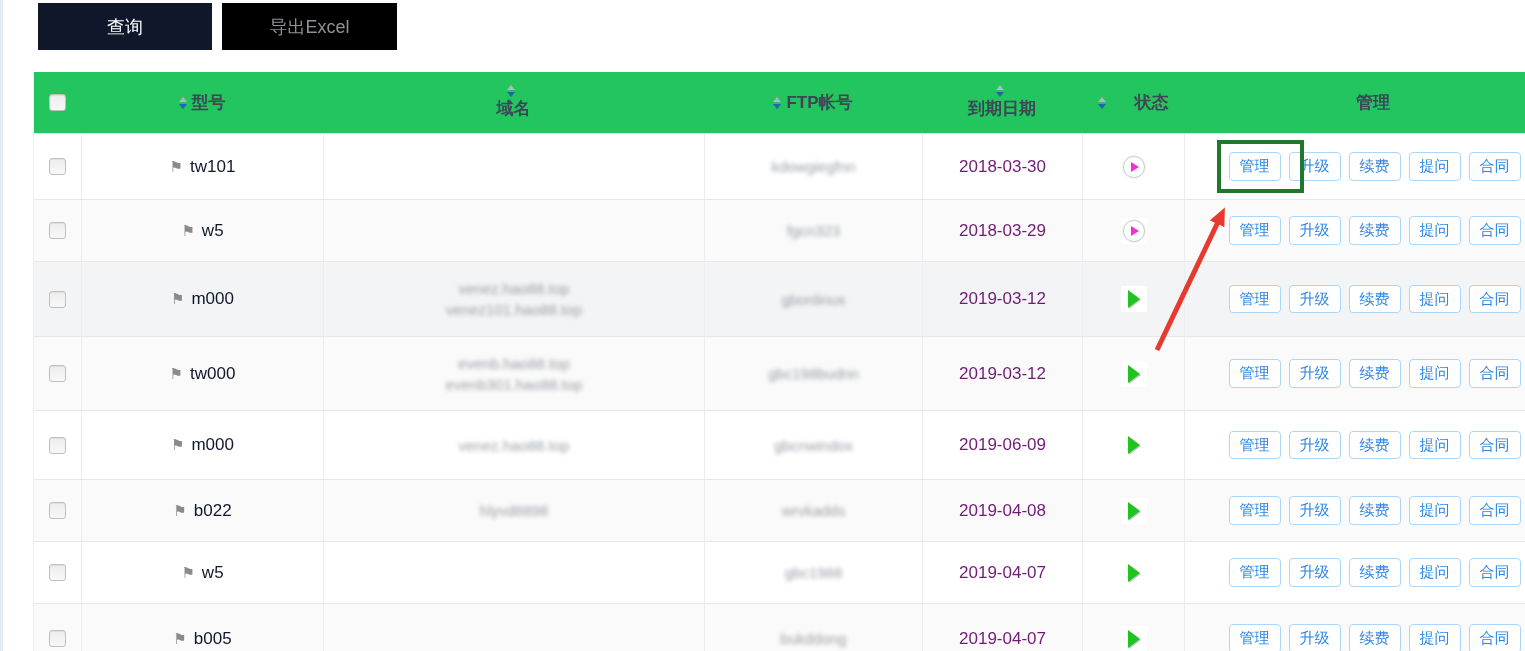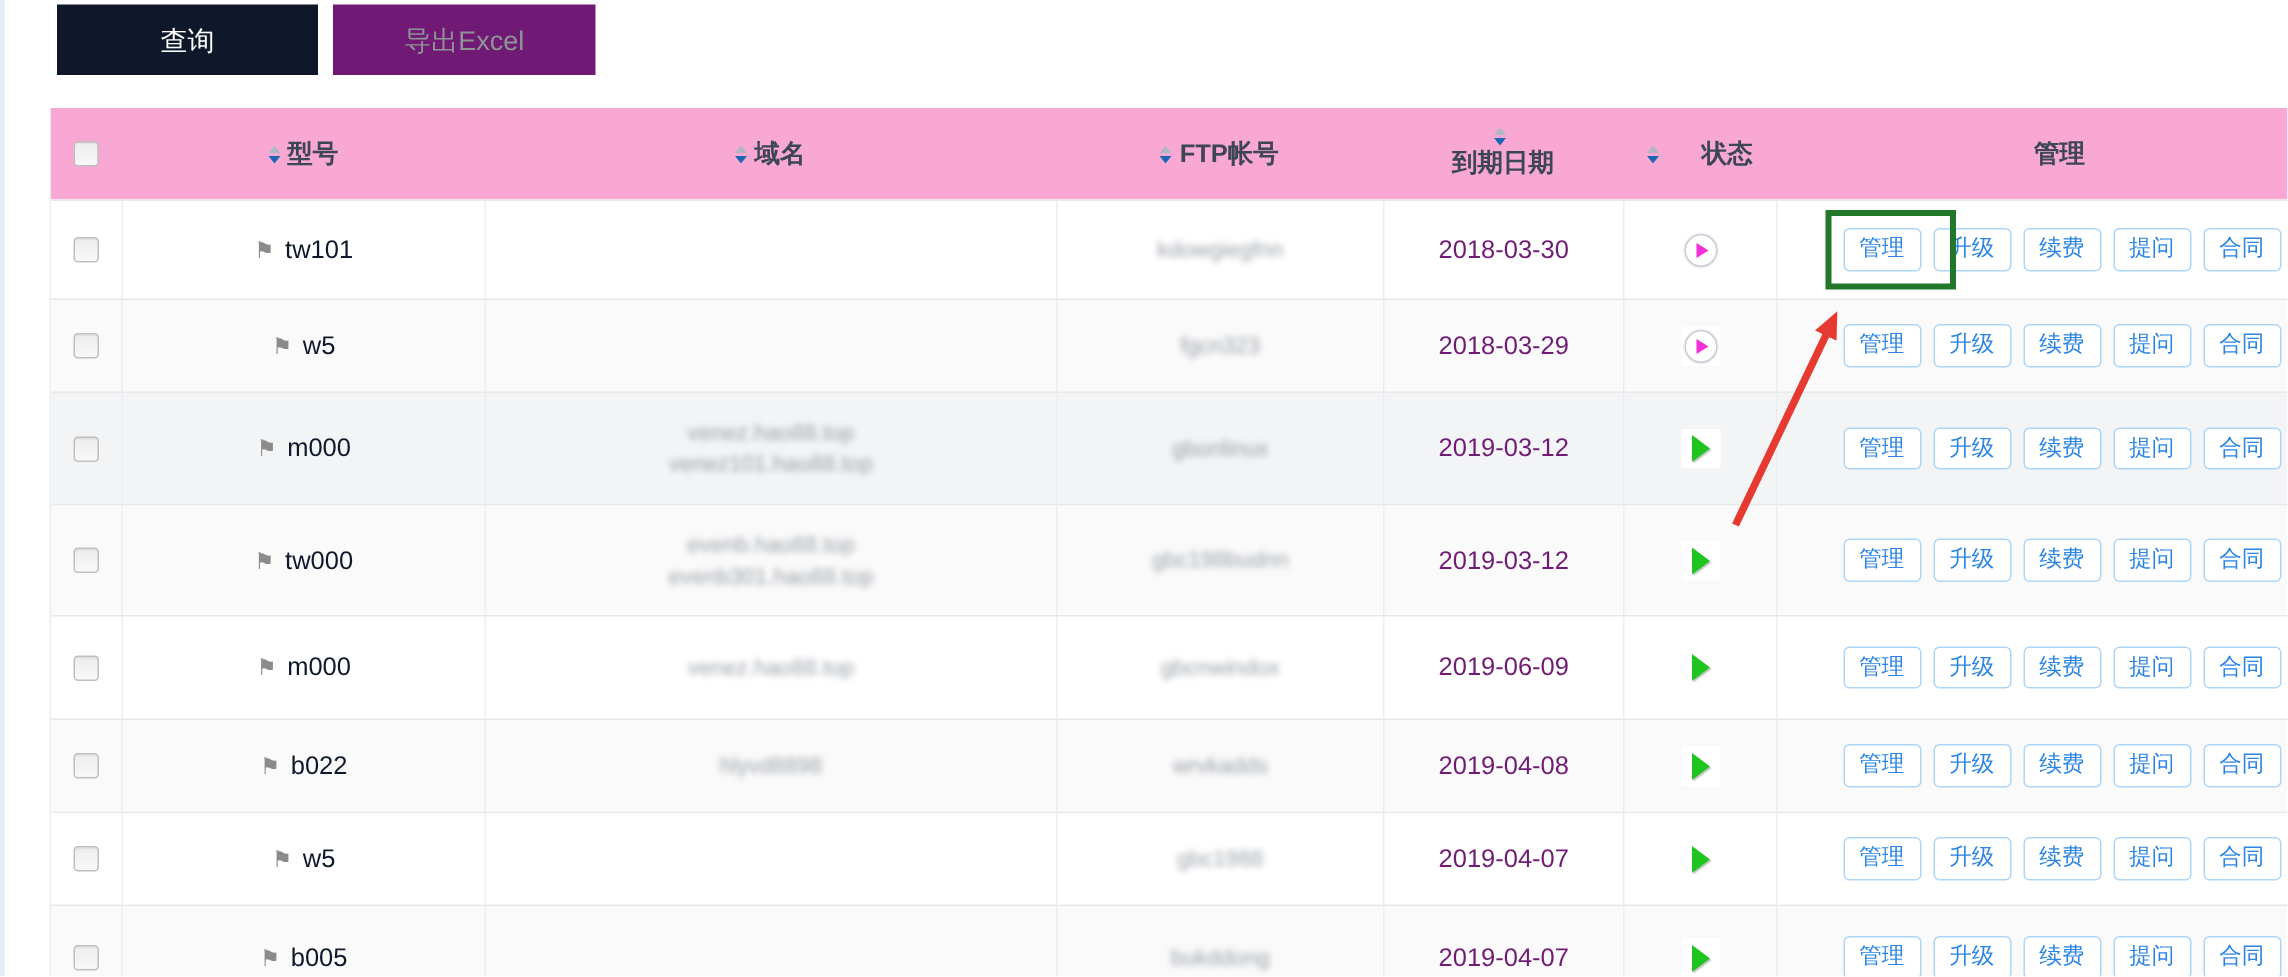--- a/index.html
+++ b/index.html
@@ -3,46 +3,46 @@
 <meta charset="utf-8">
 <style>
   html,body{margin:0;padding:0;}
   .page{position:relative;width:1525px;height:651px;overflow:hidden;background:#ffffff;
         font-family:"Liberation Sans",sans-serif;-webkit-font-smoothing:antialiased;}
   .left-strip{position:absolute;left:0;top:0;width:3px;height:100%;background:#e3ebf4;}
 
   
   .btn-query{position:absolute;left:38px;top:3px;width:174px;height:47px;background:#0f172a;
              color:#fff;font-size:18px;border:none;cursor:pointer;font-family:inherit;}
-  .btn-export{position:absolute;left:222px;top:3px;width:175px;height:47px;background:#701a75;
+  .btn-export{position:absolute;left:222px;top:3px;width:175px;height:47px;background:#000000;
               color:#8f9296;font-size:18px;border:none;cursor:pointer;font-family:inherit;}
 
   
   .table{position:absolute;left:33px;top:72px;width:1492px;border-left:1px solid #eceef1;}
-  .thead{display:flex;height:61px;background:#f9a8d4;align-items:center;}
+  .thead{display:flex;height:61px;background:#22c55e;align-items:center;}
   .th{display:flex;align-items:center;justify-content:center;height:100%;
       font-weight:bold;color:#3d4656;font-size:17px;box-sizing:border-box;}
   .tbody .tr{display:flex;align-items:stretch;border-top:1px solid #e8e8e8;background:#fff;box-sizing:border-box;}
   .tbody .tr:nth-child(even){background:#fafafa;}
   .tbody .tr.hovered{background:#f3f4f5;}
   .tbody .tr:nth-child(1){height:66px;}
   .tbody .tr:nth-child(2){height:62px;}
   .tbody .tr:nth-child(3){height:75px;}
   .tbody .tr:nth-child(4){height:74px;}
   .tbody .tr:nth-child(5){height:69px;}
   .tbody .tr:nth-child(6){height:62px;}
   .tbody .tr:nth-child(7){height:62px;}
   .tbody .tr:nth-child(8){height:70px;}
   .td{display:flex;flex-direction:column;align-items:center;justify-content:center;box-sizing:border-box;}
   .tbody .td + .td{border-left:1px solid #ebedf0;}
 
   
   .c-select{width:47px;}
   .c-model{width:242px;}
-  .c-domain{width:381px;}
+  .c-domain{width:381px;flex-direction:column;}
   .c-ftp{width:218px;}
   .c-expiry{width:160px;flex-direction:column;}
   .c-status{width:102px;gap:24px;}
   .c-manage{width:342px;}
 
   
   .caret{display:inline-flex;flex-direction:column;align-items:center;margin-right:5px;}
   .caret i{display:block;width:0;height:0;border-left:4px solid transparent;border-right:4px solid transparent;}
   .caret .up{border-bottom:5px solid #aeb7c4;margin-bottom:2px;}
   .caret .down{border-top:5px solid #1c66b3;}

